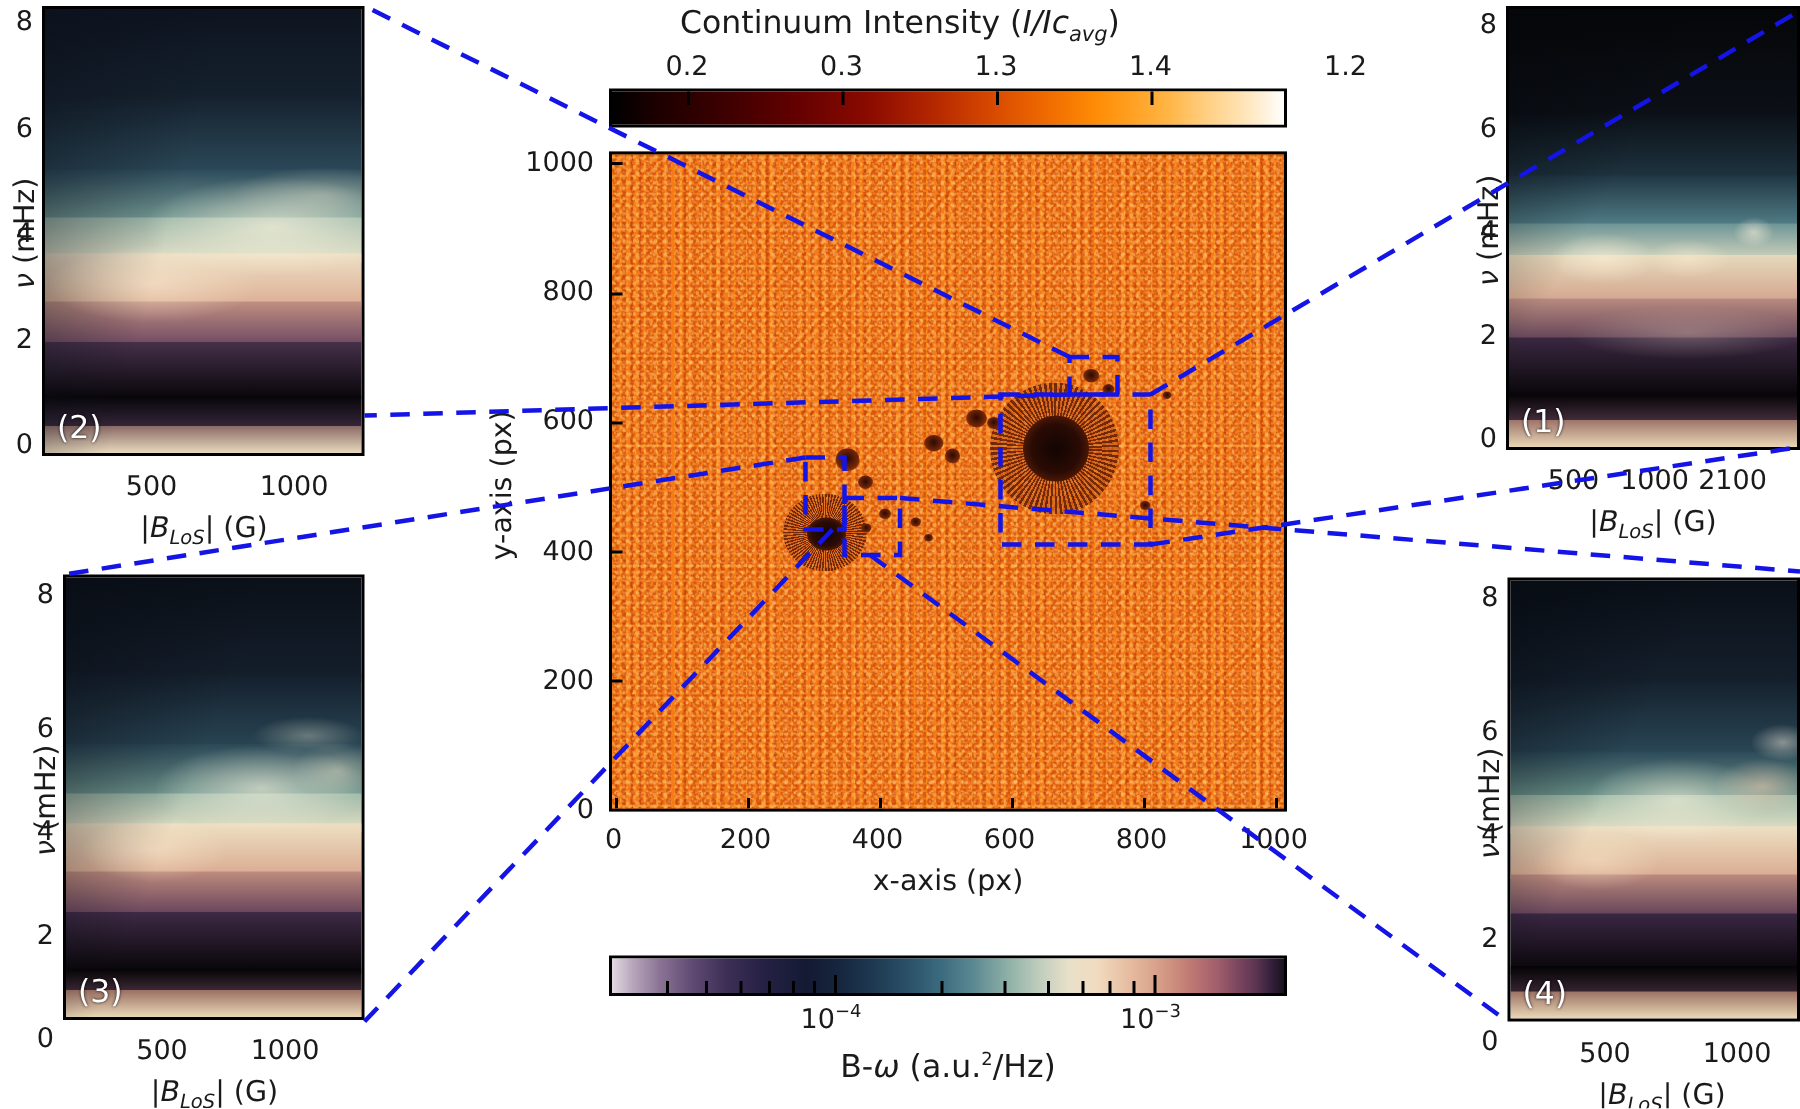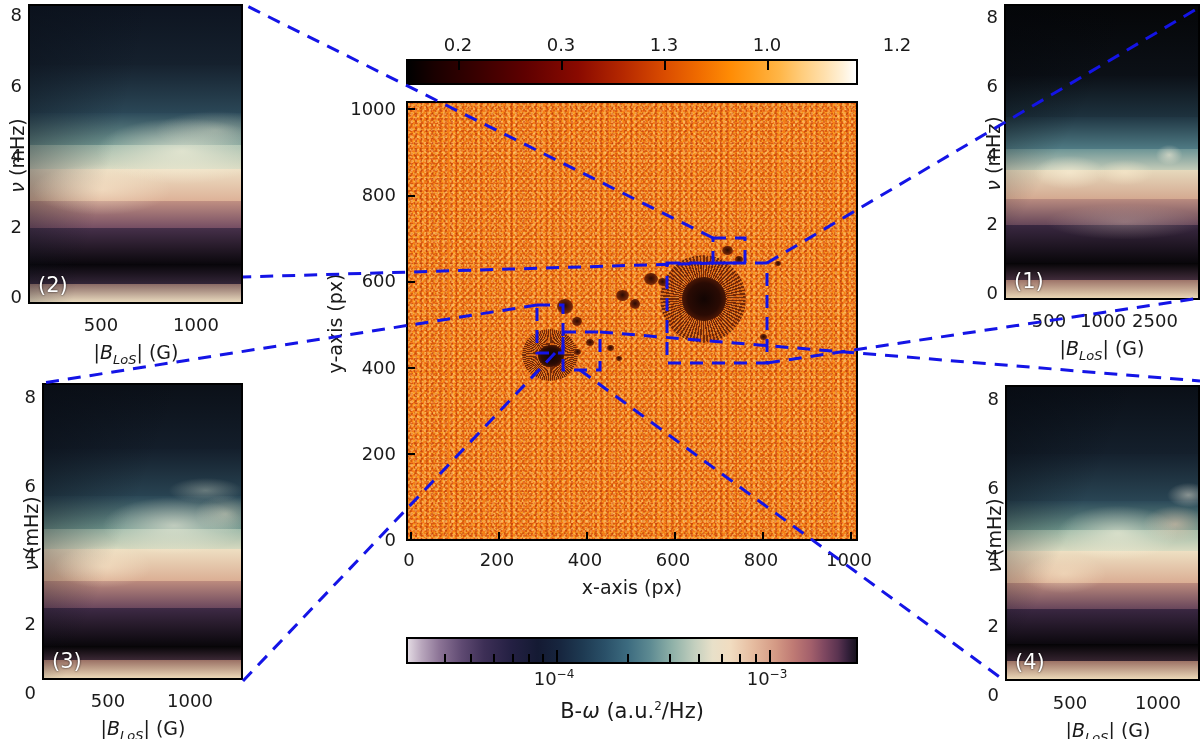--- a/index.html
+++ b/index.html
@@ -151,25 +151,28 @@
   }
   .cbar-tick {
     position: absolute; width: 2px; background: #000; z-index: 3;
   }
 </style>
 </head>
 <body>
 
 <div id="figure">
 
+  <div class="axis-title" style="left:600px; top:5px; transform:translateX(-50%); font-size:21px;">
+    <span>Continuum Intensity (</span><i>I</i><i>/</i><i>Ic</i><i style="font-size:14px;vertical-align:sub;">avg</i><span>)</span>
+  </div>
 
   <div class="tick-label" style="left:458px; top:36px; transform:translateX(-50%);">0.2</div>
   <div class="tick-label" style="left:561px; top:36px; transform:translateX(-50%);">0.3</div>
   <div class="tick-label" style="left:664px; top:36px; transform:translateX(-50%);">1.3</div>
-  <div class="tick-label" style="left:767px; top:36px; transform:translateX(-50%);">1.0</div>
+  <div class="tick-label" style="left:767px; top:36px; transform:translateX(-50%);">1.4</div>
   <div class="tick-label" style="left:897px; top:36px; transform:translateX(-50%);">1.2</div>
 
   <div class="cbar" style="left:406px; top:59px; width:452px; height:26px;">
     <div id="cbar-top-grad"></div>
     <div class="cbar-tick" style="left:50px; top:0; height:9px;"></div>
     <div class="cbar-tick" style="left:153px; top:0; height:9px;"></div>
     <div class="cbar-tick" style="left:256px; top:0; height:9px;"></div>
     <div class="cbar-tick" style="left:359px; top:0; height:9px;"></div>
   </div>
 
@@ -302,21 +305,21 @@
     <div class="tick-x out" style="left:96px;"></div>
     <div class="tick-x out" style="left:147px;"></div>
   </div>
   <div class="tick-label" style="left:998px; top:284px; transform:translateX(-100%);">0</div>
   <div class="tick-label" style="left:998px; top:215px; transform:translateX(-100%);">2</div>
   <div class="tick-label" style="left:998px; top:146px; transform:translateX(-100%);">4</div>
   <div class="tick-label" style="left:998px; top:77px; transform:translateX(-100%);">6</div>
   <div class="tick-label" style="left:998px; top:8px; transform:translateX(-100%);">8</div>
   <div class="tick-label" style="left:1049px; top:312px; transform:translateX(-50%);">500</div>
   <div class="tick-label" style="left:1103px; top:312px; transform:translateX(-50%);">1000</div>
-  <div class="tick-label" style="left:1155px; top:312px; transform:translateX(-50%);">2500</div>
+  <div class="tick-label" style="left:1155px; top:312px; transform:translateX(-50%);">2100</div>
   <div class="axis-title rot90" style="left:933px; top:144px; width:120px; text-align:center;">
     <i>ν</i><span> (mHz)</span>
   </div>
   <div class="axis-title" style="left:1102px; top:339px; transform:translateX(-50%);">
     <span>|</span><i>B</i><i style="font-size:13px;vertical-align:sub;">LoS</i><span>| (G)</span>
   </div>
 
   <div class="panel-frame" style="left:42px; top:383px; width:201px; height:297px;">
     <div class="bomega">
       <div class="lay" style="top:0%;   height:24%; background:linear-gradient(to bottom,#0b1018,#141f2c);"></div>

